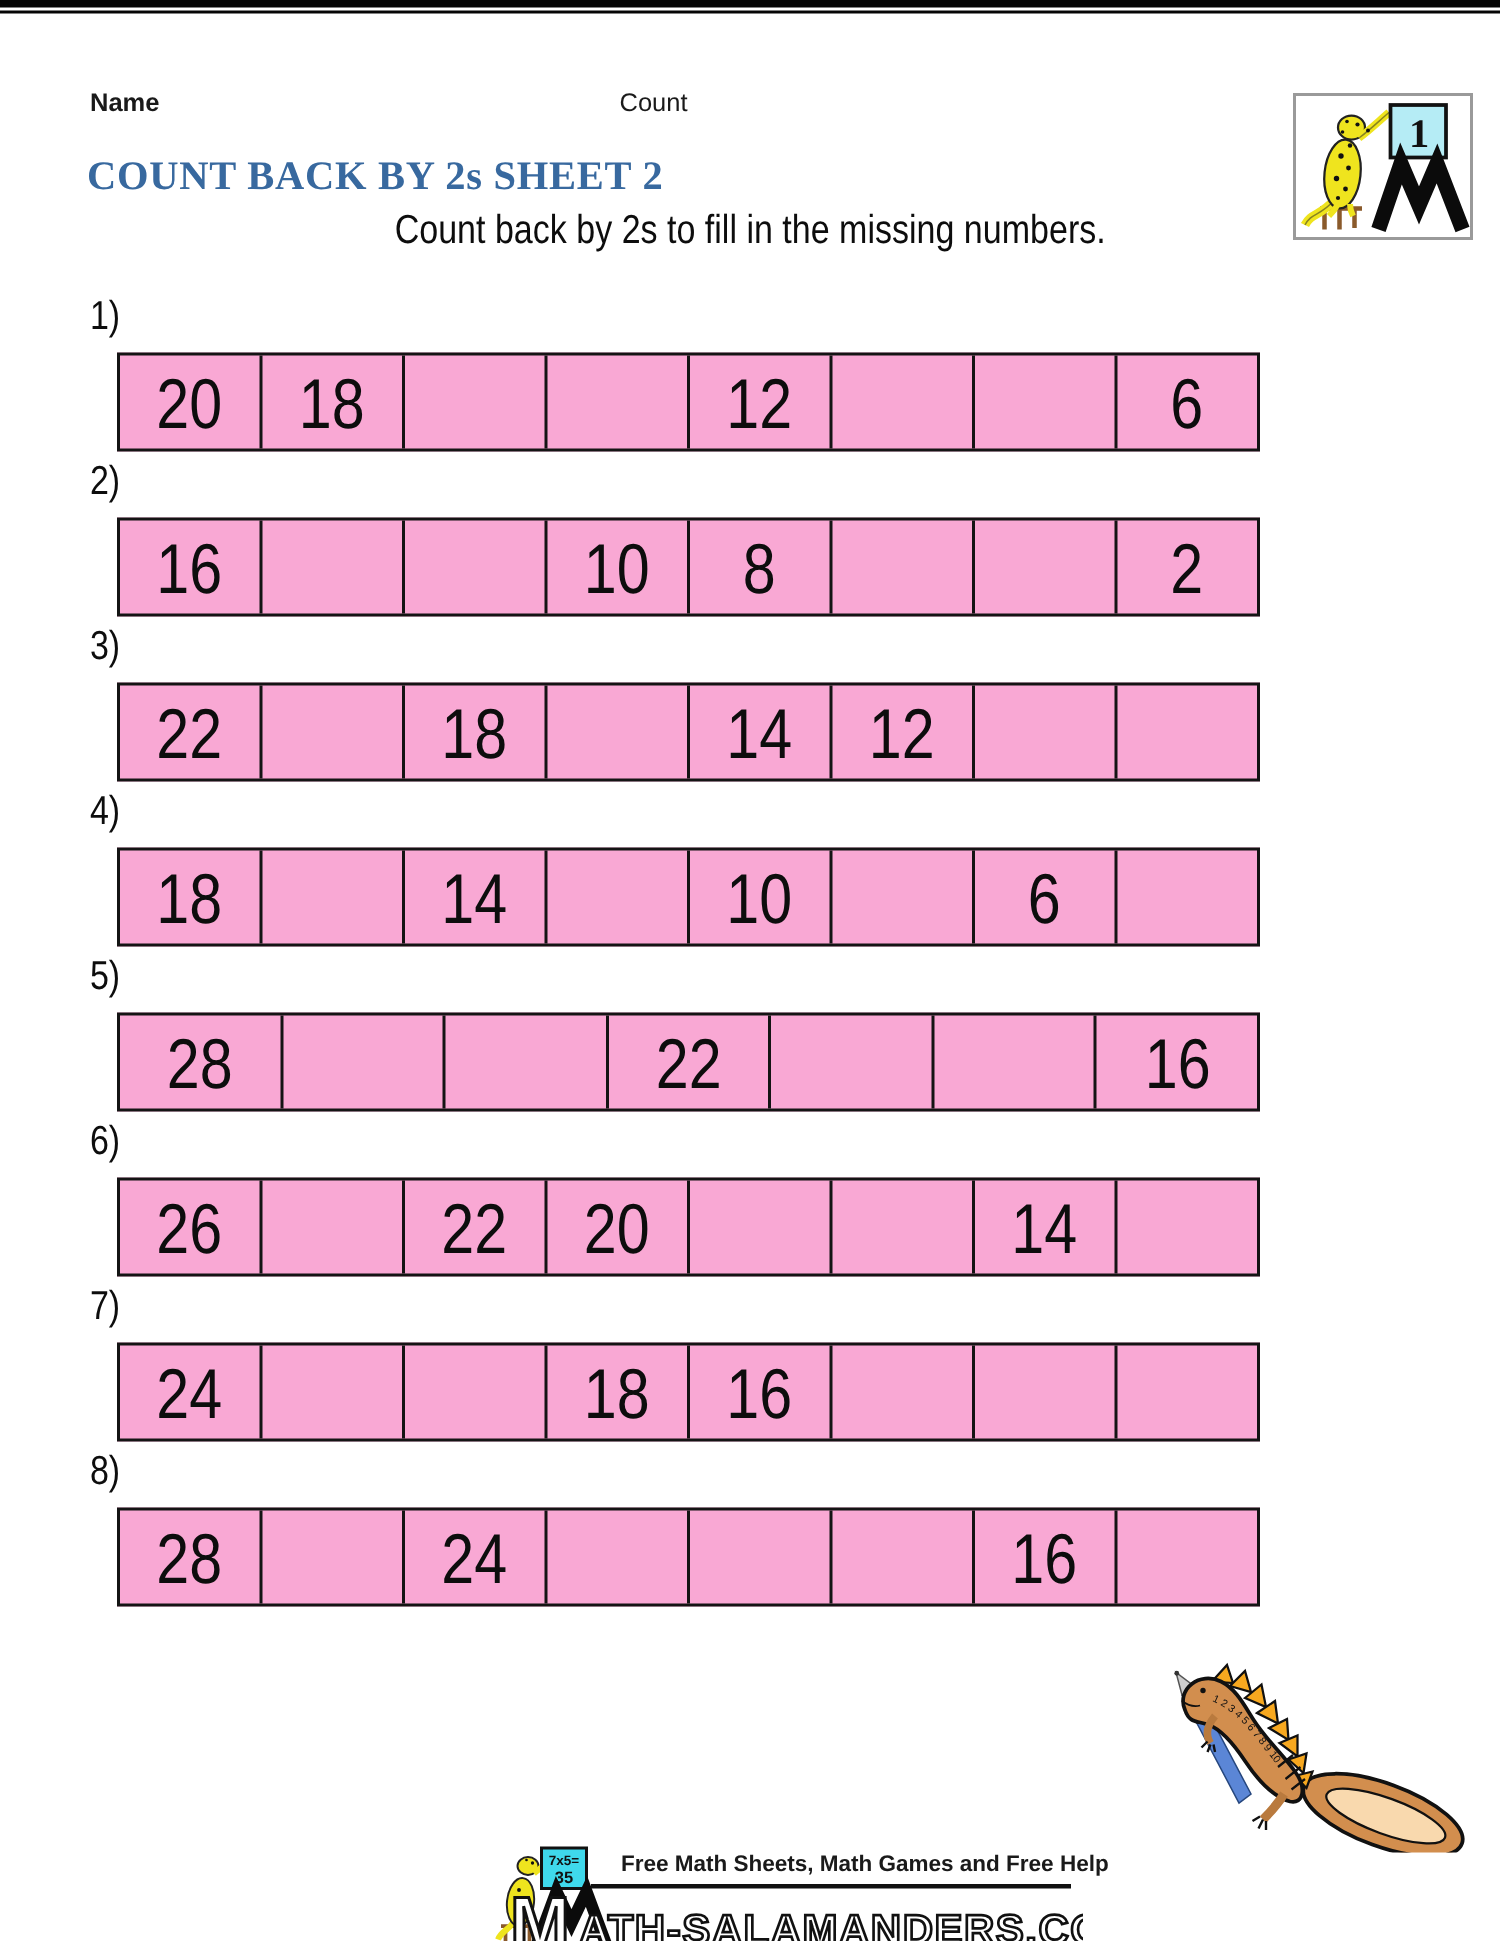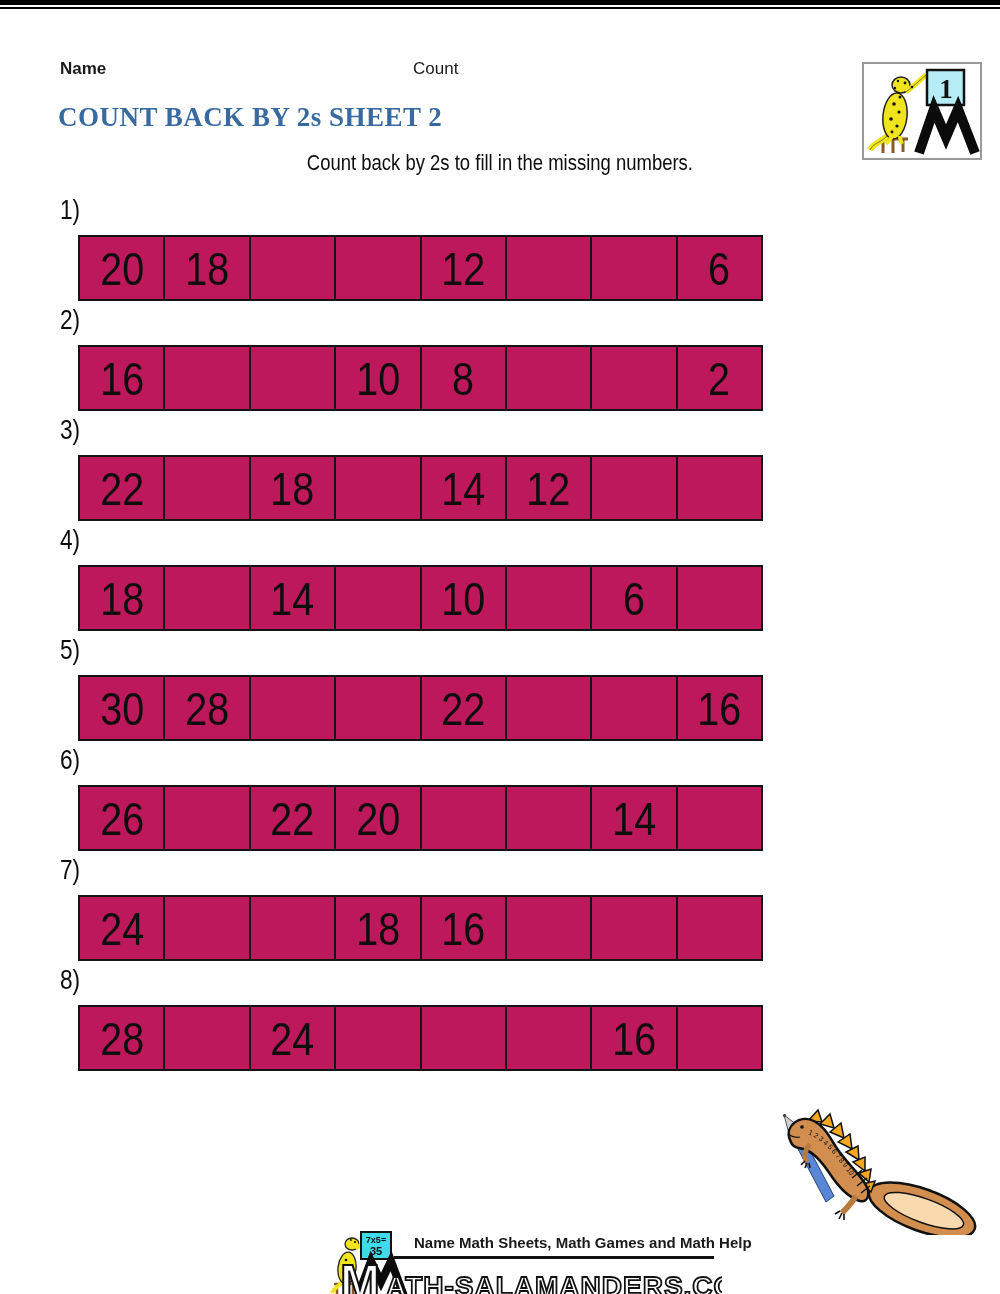--- a/index.html
+++ b/index.html
@@ -12,30 +12,30 @@
     border-top:5px solid #050505;border-bottom:2px solid #050505;}
   .hdr-label{position:absolute;top:59px;font-size:17px;color:#1a1a1a;}
   #name-label{left:60px;font-weight:bold;}
   #date-label{left:413px;}
   #page-title{
     position:absolute;left:58px;top:102px;
     font-family:"Liberation Serif",serif;font-weight:600;font-size:27px;
     color:#38699f;letter-spacing:.5px;white-space:nowrap;
   }
   #instruction{
-    position:absolute;left:0;top:150px;width:1000px;text-align:center;
-    font-size:22px;color:#0d0d0d;
+    position:absolute;left:0;top:138px;width:1000px;text-align:center;
+    font-size:27px;color:#0d0d0d;
   }
   .cond{display:inline-block;transform:scaleX(.84);transform-origin:center;white-space:nowrap;}
   
   .problem{position:absolute;left:0;width:1000px;height:108px;}
   .plabel{position:absolute;left:58px;top:0;font-size:27px;color:#0d0d0d;}
   .strip{
-    position:absolute;left:78px;top:40px;width:685px;height:66px;
-    display:flex;border:2px solid #141414;box-sizing:border-box;background:#be185d;text-align:right;
+    position:absolute;left:78px;top:40px;width:762px;height:66px;
+    display:flex;border:2px solid #141414;box-sizing:border-box;background:#f9a8d4;text-align:right;
   }
   .cell{
     flex:1;display:flex;align-items:center;justify-content:center;
     border-left:2px solid #141414;font-size:47px;color:#0d0d0d;
   }
   .cell:first-child{border-left:none;}
   
   #logo-box{
     position:absolute;left:862px;top:62px;width:120px;height:98px;
     border:2px solid #9a9a9a;box-sizing:border-box;background:#fff;
@@ -220,23 +220,20 @@
           </div>
           <div class="cell">
             <span class="cond"></span>
           </div>
         </div>
     </div>
 
     <div class="problem" style="top: 635px;">
       <div class="plabel"><span class="cond">5)</span></div>
       <div class="strip">
-          <div class="cell">
-            <span class="cond">30</span>
-          </div>
           <div class="cell">
             <span class="cond">28</span>
           </div>
           <div class="cell">
             <span class="cond"></span>
           </div>
           <div class="cell">
             <span class="cond"></span>
           </div>
           <div class="cell">
@@ -400,21 +397,21 @@
           <circle cx="20" cy="37" r="1.2"></circle>
           <circle cx="14" cy="43" r="1.3"></circle>
         <circle cx="19" cy="48" r="1.1"></circle>
           <circle cx="21" cy="10" r=".9"></circle>
       </g>
       <rect x="31" y="2" width="30" height="27" fill="#3fd9ec" stroke="#111" stroke-width="2"></rect>
       <text x="46" y="13" font-size="9" font-weight="bold" text-anchor="middle" fill="#111">7x5=</text>
       <text x="46" y="25" font-size="11" font-weight="bold" text-anchor="middle" fill="#111">35</text>
       <polyline points="28,66 41,31 51,52 61,31 74,66" fill="none" stroke="#0b0b0b" stroke-width="8"></polyline>
     </svg>
-    <div id="footer-tagline">Name Math Sheets, Math Games and Math Help</div>
+    <div id="footer-tagline">Free Math Sheets, Math Games and Free Help</div>
     <div id="footer-rule"></div>
     <svg id="footer-brand" width="382" height="46" viewBox="0 0 382 46">
       <text x="0" y="40" font-size="48" font-weight="bold" fill="#fff" stroke="#111" stroke-width="2" font-family="Liberation Sans, sans-serif">M</text>
       <text x="46" y="38" font-size="28" font-weight="bold" fill="#fff" stroke="#111" stroke-width="1.8" letter-spacing="1" font-family="Liberation Sans, sans-serif">ATH-SALAMANDERS.COM</text>
     </svg>
   </div>
 
 </div>
 
 </body></html>

